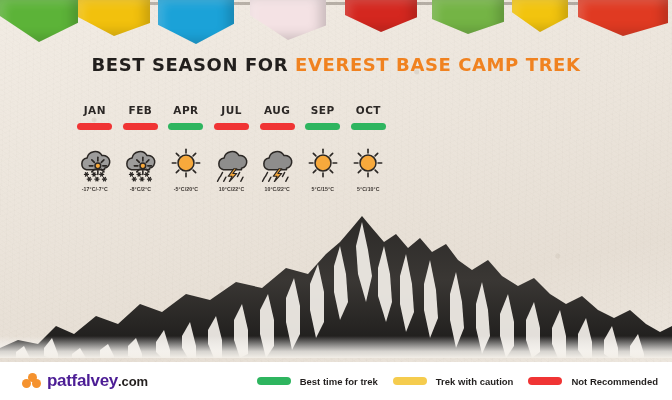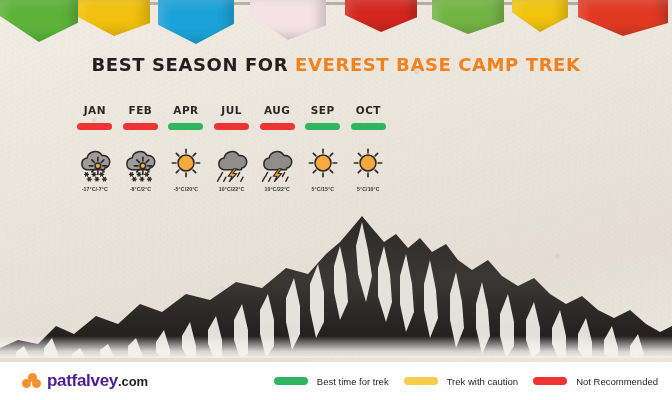--- a/index.html
+++ b/index.html
@@ -99,21 +99,21 @@
   }
   .logo-mark i:nth-child(1){ width:9px;height:9px; left:0; top:6px; }
   .logo-mark i:nth-child(2){ width:9px;height:9px; left:6px; top:0px; }
   .logo-mark i:nth-child(3){ width:9px;height:9px; left:10px; top:6px; }
   .logo-text { font-size:17px; font-weight:bold; color:#4c1d95; letter-spacing:-.3px; }
   .logo-tld  { font-size:13px; font-weight:bold; color:#231f1e; letter-spacing:-.1px; }
 
   .legend { display:flex; align-items:center; margin-left:auto; margin-right:14px; gap:15px; }
   .legend-item { display:flex; align-items:center; }
   .legend-swatch { width:34px; height:8px; border-radius:4px; margin-right:9px; }
-  .legend-label { font-size:9.5px; font-weight:normal; color:#221f1e; }
+  .legend-label { font-size:9.5px; font-weight:bold; color:#221f1e; }
 </style>
 </head>
 <body>
 
 <div id="infographic">
 
   <div class="grain"></div>
 
   <div class="flags">
     <div class="flag-string"></div>

